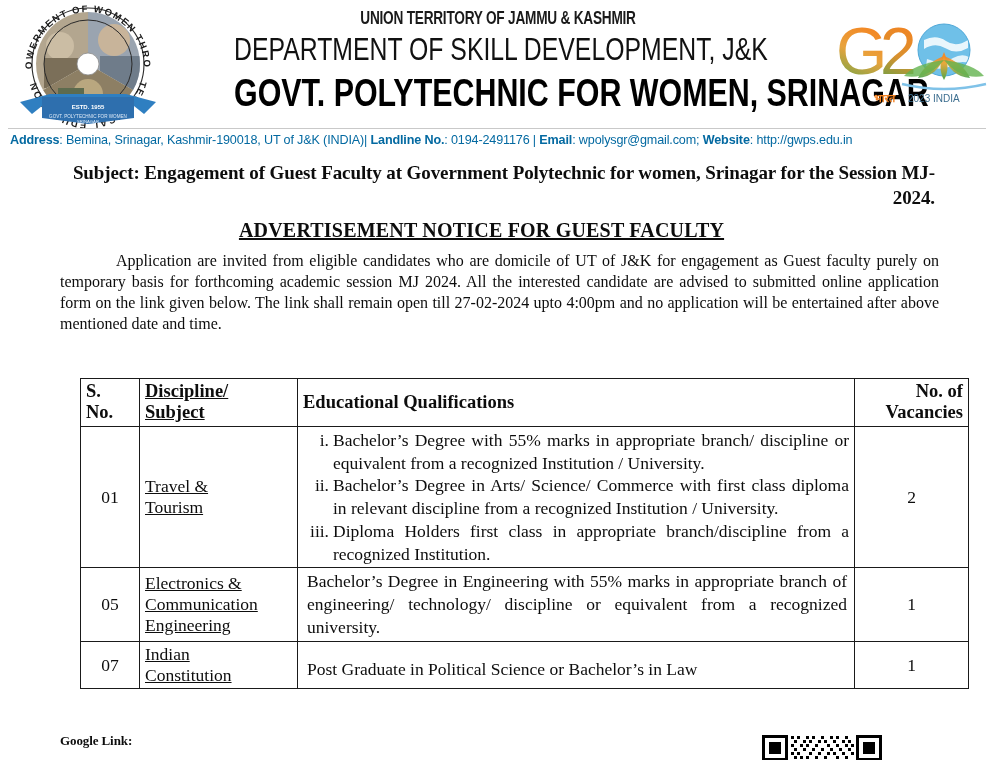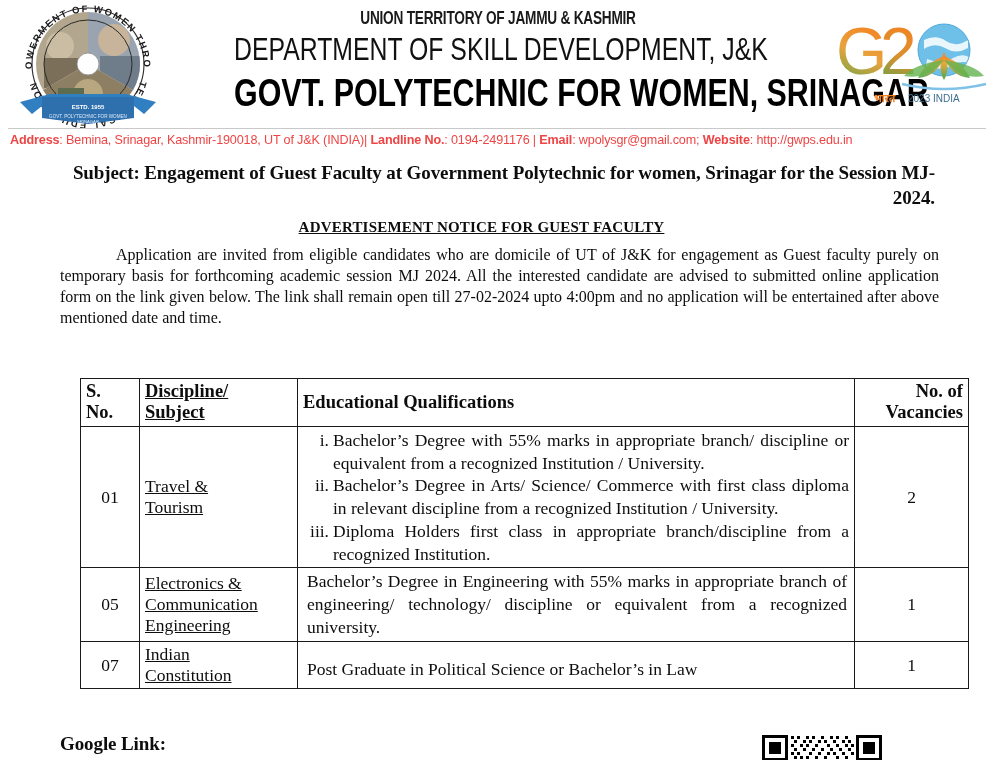--- a/index.html
+++ b/index.html
@@ -83,21 +83,21 @@
   .g20 svg { display: block; }
 
   
   .addressbar {
     position: absolute;
     left: 10px;
     top: 133px;
     width: 975px;
     font-family: "Liberation Sans", sans-serif;
     font-size: 12.6px;
-    color: #ef4444;
+    color: #0369a1;
     white-space: nowrap;
     letter-spacing: -0.15px;
   }
   .addressbar b { font-weight: bold; }
   .addr-rule {
     position: absolute;
     left: 8px;
     top: 128px;
     width: 978px;
     height: 1px;
@@ -114,21 +114,21 @@
   .subject {
     margin: 0 58px 0 64px;
     font-size: 19px;
     font-weight: bold;
     line-height: 1.33;
     text-align: right;
     letter-spacing: -0.1px;
   }
   .adtitle {
     text-align: center;
-    font-size: 15px;
+    font-size: 20px;
     font-weight: bold;
     text-decoration: underline;
     margin-top: 8px;
     letter-spacing: 0.2px;
     padding-right: 30px;
   }
   .para {
     margin: 8px 54px 0 60px;
     font-size: 16px;
     line-height: 1.32;
@@ -211,21 +211,21 @@
     position: absolute;
     left: 0;
     top: 733px;
     width: 993px;
     height: 27px;
   }
   .glink {
     position: absolute;
     left: 60px;
     top: 0;
-    font-size: 19px;
+    font-size: 13px;
     font-weight: bold;
     letter-spacing: -0.1px;
   }
   .qr {
     position: absolute;
     left: 761px;
     top: 1px;
     width: 122px;
     height: 27px;
     overflow: hidden;

